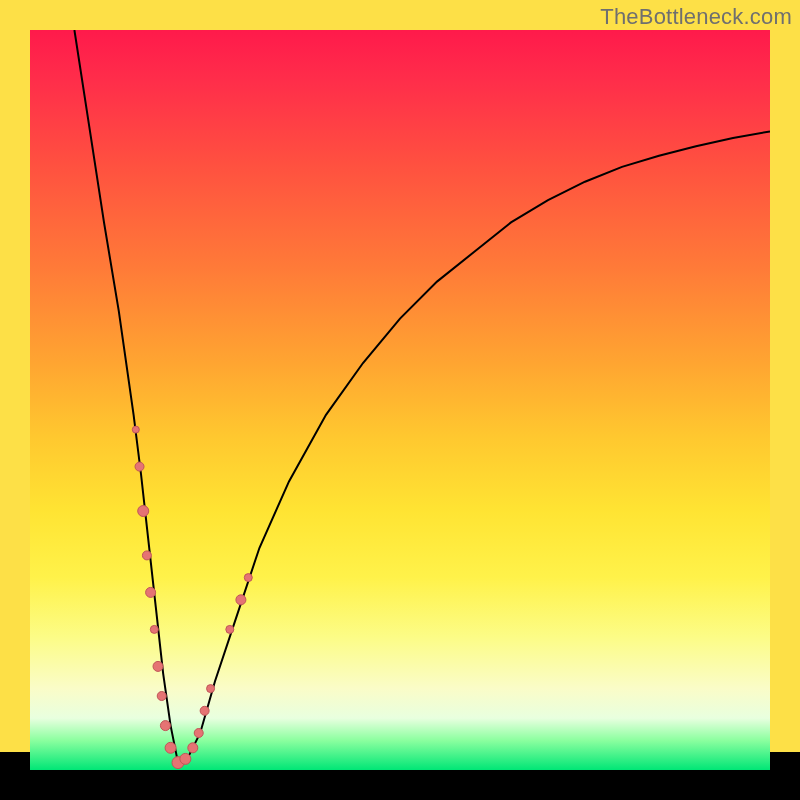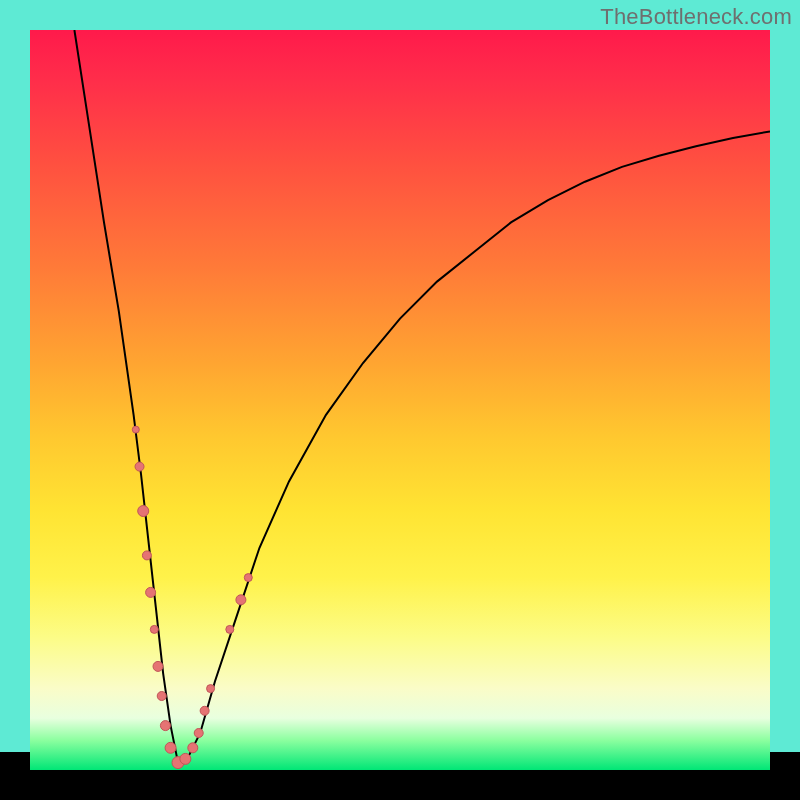--- a/index.html
+++ b/index.html
@@ -10,21 +10,21 @@
     overflow: hidden;
     background: #000;
     font-family: Arial, Helvetica, sans-serif;
   }
   .frame {
     position: absolute;
     left: 0;
     top: 0;
     width: 800px;
     height: 752px;
-    background: #5eead4;
+    background: #fde047;
   }
   .plot-area {
     position: absolute;
     left: 30px;
     top: 30px;
     width: 740px;
     height: 740px;
     overflow: hidden;
   }
   .gradient {

